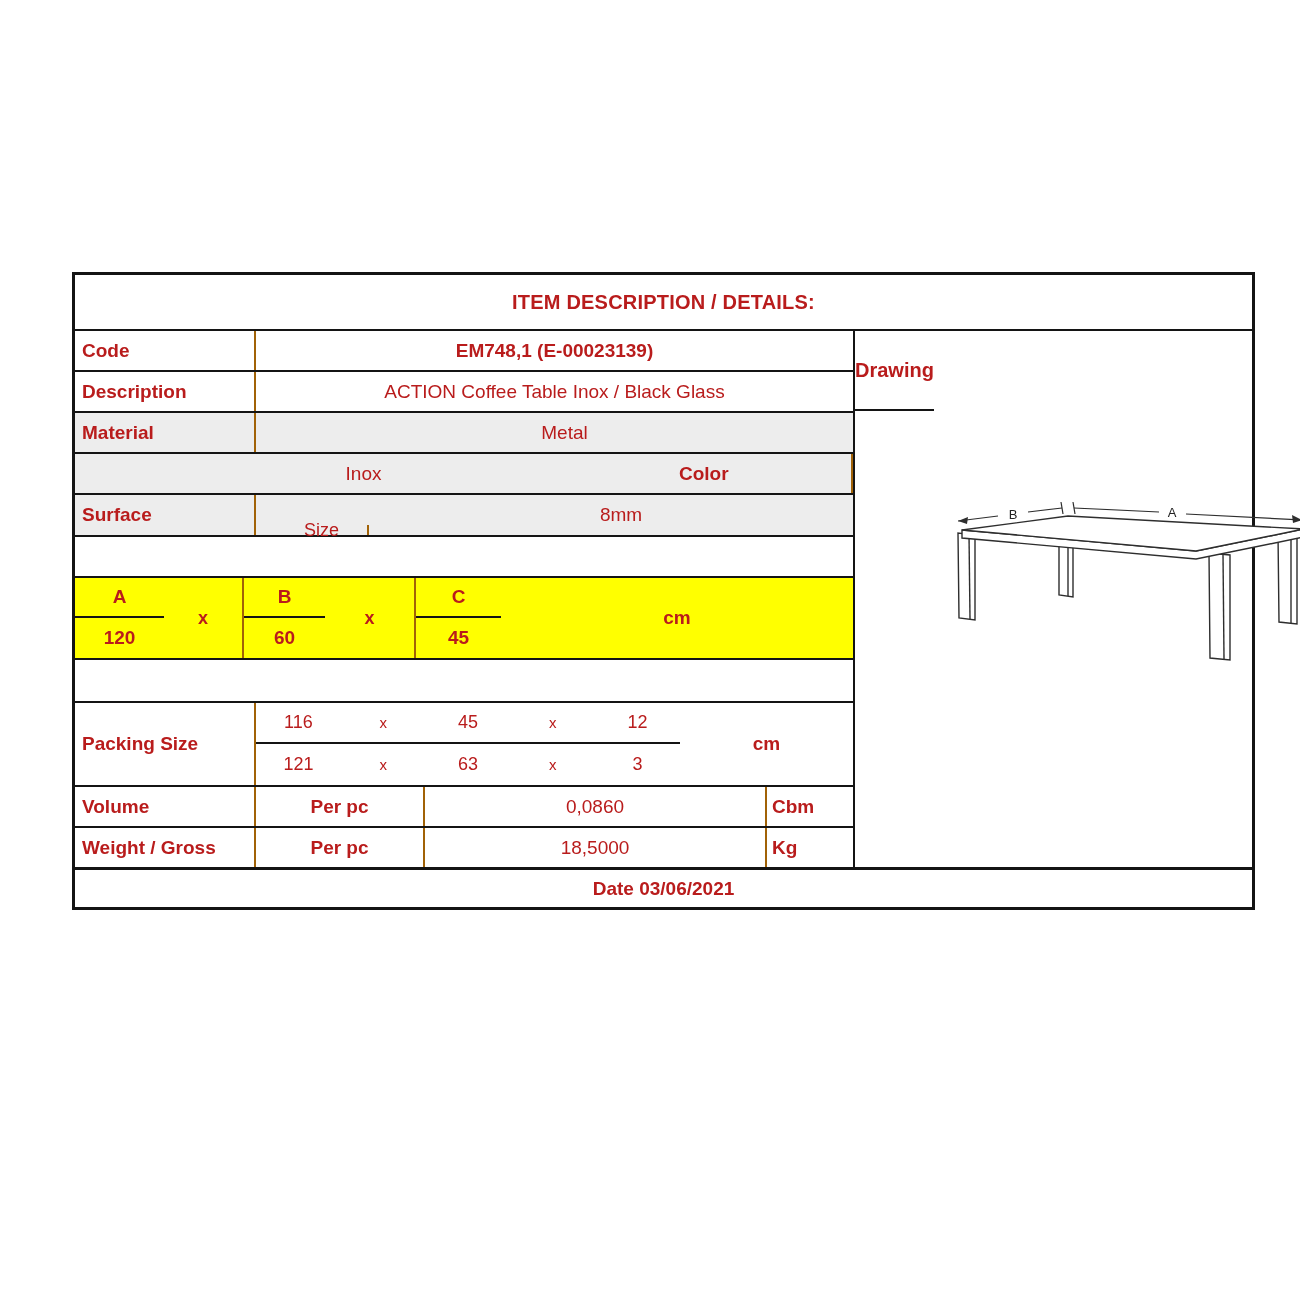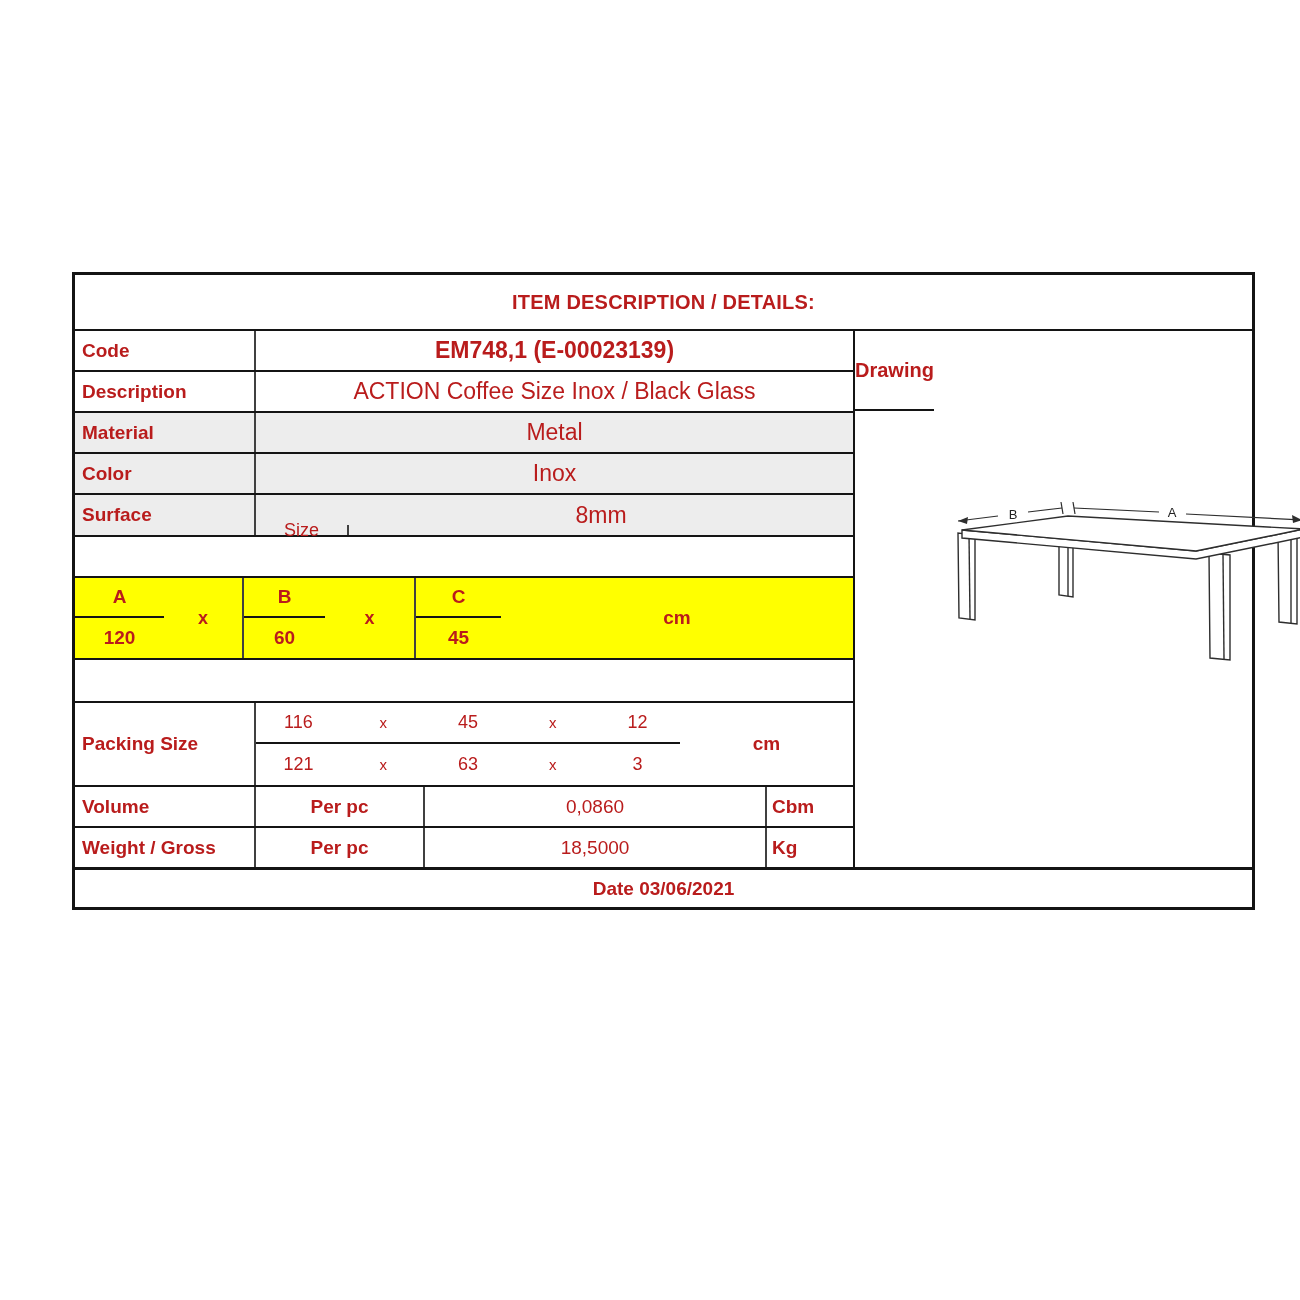--- a/index.html
+++ b/index.html
@@ -9,25 +9,25 @@
         border:3px solid #141414;box-sizing:border-box;background:#fff;}
   .spec-table *{box-sizing:border-box;}
 
   .hdr{height:56px;border-bottom:2px solid #141414;display:flex;align-items:center;
        justify-content:center;font-size:20px;font-weight:700;letter-spacing:.2px;}
 
   .tbody{display:flex;height:536px;}
   .left{width:780px;border-right:2px solid #141414;display:flex;flex-direction:column;}
 
   .row{display:flex;border-bottom:2px solid #141414;align-items:stretch;}
-  .row.shade{background:#ededed;}
+  .row.shade{background:#ededed;gap:20px;}
   .cell{display:flex;align-items:center;}
-  .cell.br{border-right:2px solid #404040;}
+  .cell.br{border-right:2px solid #a16207;}
   .lblcell{width:181px;padding-left:7px;font-weight:700;font-size:19px;}
-  .val{flex:1;justify-content:center;font-size:23px;border-radius:8px;}
+  .val{flex:1;justify-content:center;font-size:19px;border-radius:8px;}
   .bold{font-weight:700;}
 
   .r-code{height:41px;}
   .r-desc{height:41px;}
   .r-mat{height:41px;}
   .r-col{height:41px;}
   .r-surf{height:42px;}
   .r-sp1{height:41px;}
   .r-overall{height:82px;background:#ffff00;}
   .r-sp2{height:43px;}
@@ -84,31 +84,31 @@
     <div class="tbody">
       <div class="left">
 
         <div class="row r-code">
           <div class="cell lblcell br">Code</div>
           <div class="cell val bold">EM748,1 (E-00023139)</div>
         </div>
 
         <div class="row r-desc">
           <div class="cell lblcell br">Description</div>
-          <div class="cell val">ACTION Coffee Size Inox / Black Glass</div>
+          <div class="cell val">ACTION Coffee Table Inox / Black Glass</div>
         </div>
 
         <div class="row r-mat shade">
           <div class="cell lblcell br">Material</div>
           <div class="cell val">Metal</div>
         </div>
 
         <div class="row r-col shade">
+          <div class="cell val">Inox</div>
           <div class="cell lblcell br">Color</div>
-          <div class="cell val">Inox</div>
         </div>
 
         <div class="row r-surf shade">
           <div class="cell lblcell br">Surface</div>
           <div class="cell c93 br">Size</div>
           <div class="cell val">8mm</div>
         </div>
 
         <div class="row r-sp1"></div>
 

